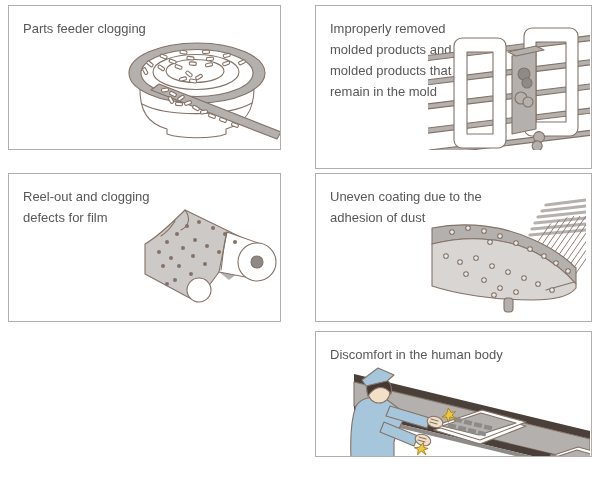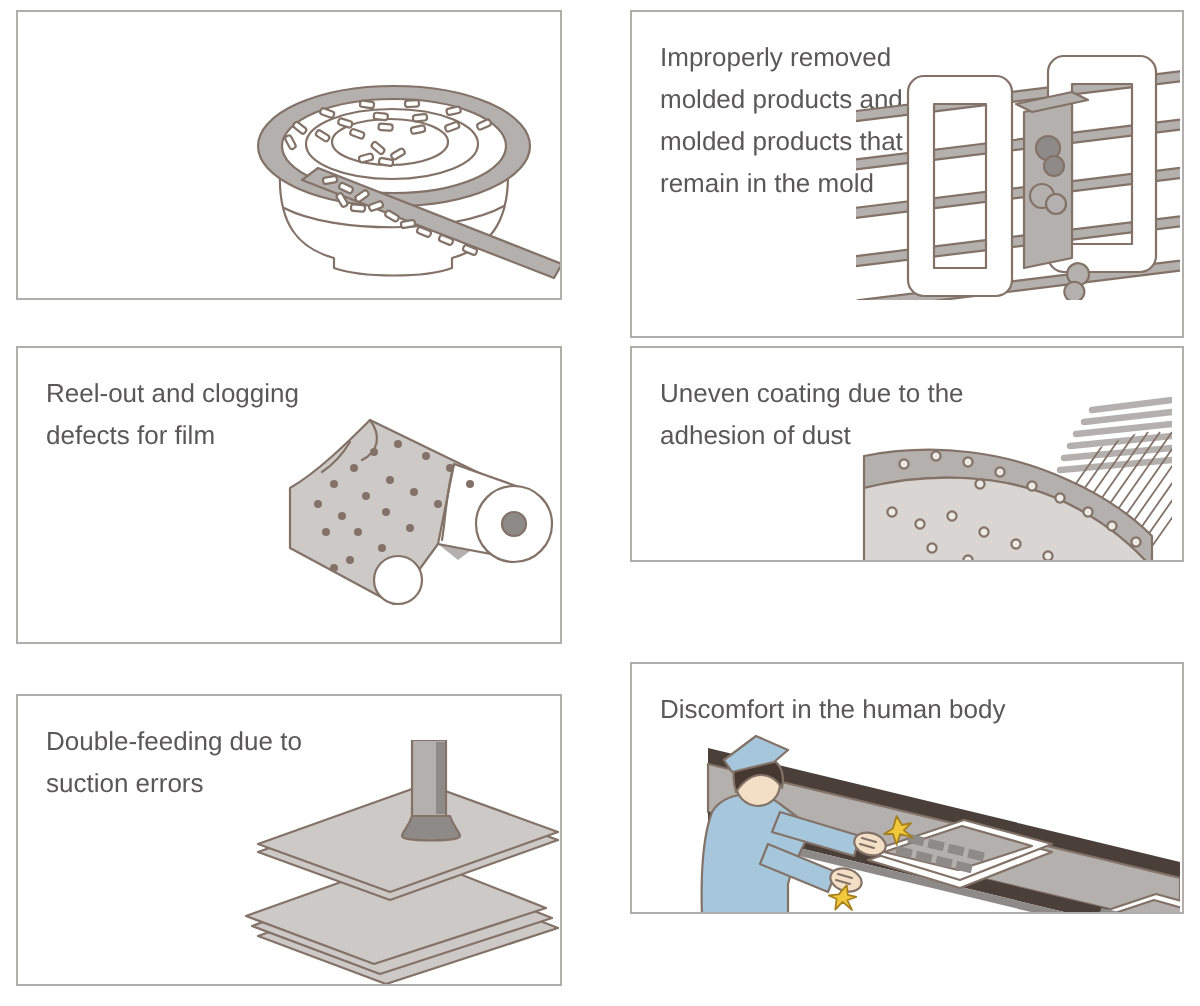--- a/index.html
+++ b/index.html
@@ -9,21 +9,21 @@
     --spark-yellow:#f1c83b; --spark-outline:#a5801e;
   }
   html,body{margin:0;padding:0;background:#fff;}
   .stage{position:relative;width:600px;height:503px;background:#fff;overflow:hidden;
          font-family:"Liberation Sans", sans-serif;}
   .panel{position:absolute;box-sizing:border-box;background:#fff;
          border:1px solid var(--panel-border);overflow:hidden;}
   #p1{left:8px;top:5px;width:273px;height:145px}
   #p2{left:315px;top:5px;width:277px;height:164px}
   #p3{left:8px;top:173px;width:273px;height:149px}
-  #p4{left:315px;top:173px;width:277px;height:108px}
+  #p4{left:315px;top:173px;width:277px;height:149px}
   #p5{left:8px;top:347px;width:273px;height:146px}
   #p6{left:315px;top:331px;width:277px;height:126px}
   .caption{position:absolute;left:14px;top:12px;font-size:13px;line-height:21px;
            color:var(--text);letter-spacing:0;}
   .cap-2{width:146px}.cap-3{width:140px}.cap-4{width:176px}.cap-5{width:150px}
   .illus{position:absolute;}
   #p1 .illus{left:100px;top:22px}
   #p2 .illus{left:112px;top:20px}
   #p3 .illus{left:126px;top:26px}
   #p4 .illus{left:112px;top:24px}
@@ -39,20 +39,21 @@
   .hatch{stroke:var(--line);stroke-width:0.9}
   .spark{fill:var(--spark-yellow);stroke:var(--spark-outline);stroke-width:1;stroke-linejoin:round}
   .chipfill{fill:var(--gray-dark)}
 </style>
 </head>
 <body>
 
 <div class="stage">
 
   <section class="panel" id="p1">
+    <div class="caption">Parts feeder clogging</div>
     <svg class="illus" width="176" height="120" viewBox="0 0 176 120">
       <defs>
         <rect id="pfp" x="-3.5" y="-1.6" width="7" height="3.2" rx="1.3" class="st f-w"></rect>
       </defs>
 
       <path class="st f-w" d="M31,58 C30,84 40,96 58,101 L58,106 C72,111 104,111 117,106 L117,101 C135,96 145,84 145,60"></path>
       <path class="st nf" d="M33,76 C58,89 118,89 143,75"></path>
 
       <ellipse class="st f-m" cx="88" cy="45" rx="68" ry="30"></ellipse>
       <ellipse class="st f-w" cx="88" cy="45" rx="56" ry="23.5"></ellipse>
@@ -229,36 +230,20 @@
       <use href="#cdot" x="110" y="86"></use>
         <use href="#cdot" x="56" y="82"></use>
       <use href="#cdot" x="38" y="76"></use>
         <use href="#cdot" x="72" y="90"></use>
       <use href="#cdot" x="124" y="92"></use>
         <use href="#cdot" x="88" y="94"></use>
       <use href="#cdot" x="66" y="97"></use>
     </svg>
   </section>
 
-  <section class="panel" id="p5">
-    <div class="caption cap-5">Double-feeding due to suction errors</div>
-    <svg class="illus" width="174" height="122" viewBox="0 0 174 122">
-
-      <polygon class="st f-l" points="20,98 104,68 170,94 84,122"></polygon>
-      <polygon class="st f-l" points="17,93 101,63 167,89 81,117"></polygon>
-      <polygon class="st f-l" points="14,88 98,58 164,84 78,112"></polygon>
-
-      <polygon class="st f-l" points="20,56 104,26 170,50 86,80"></polygon>
-      <polygon class="st f-l" points="20,52 104,22 170,46 86,76"></polygon>
-
-      <rect class="st f-m" x="97" y="0" width="17" height="38"></rect>
-      <rect class="f-d" x="109" y="1" width="4.5" height="36"></rect>
-      <path class="st f-d" d="M97,38 C95,44 92,46 92,48 C92,51 121,51 121,48 C121,46 118,44 116,38 Z"></path>
-    </svg>
-  </section>
 
   <section class="panel" id="p6">
     <div class="caption">Discomfort in the human body</div>
     <svg class="illus" width="272" height="110" viewBox="0 0 272 110">
       <defs>
         <rect id="chip6" x="-4" y="-2.25" width="8" height="4.5" class="chipfill"></rect>
         <g id="tray6">
           <polygon class="st f-w" points="116,64 164,48 208,60 162,78"></polygon>
           <polygon class="st f-w" points="116,60 164,44 208,56 162,74"></polygon>
           <polygon class="st f-m" points="124,60 163,47 198,57 161,69"></polygon>

